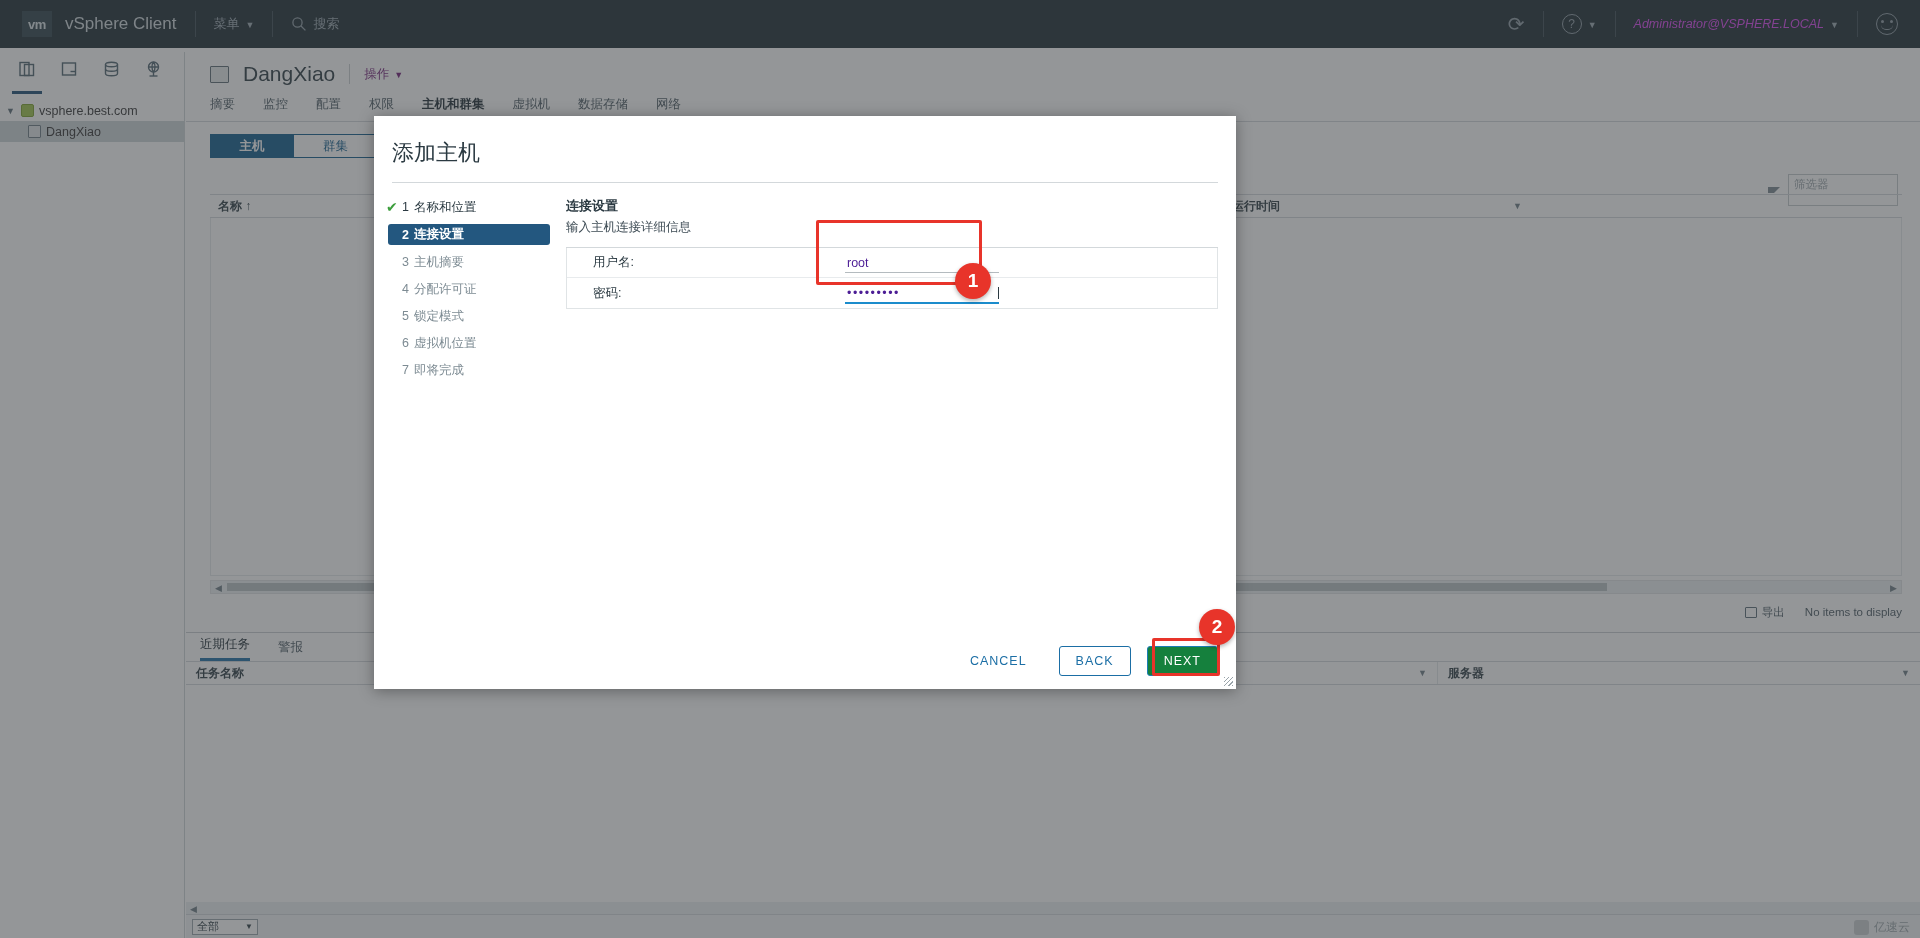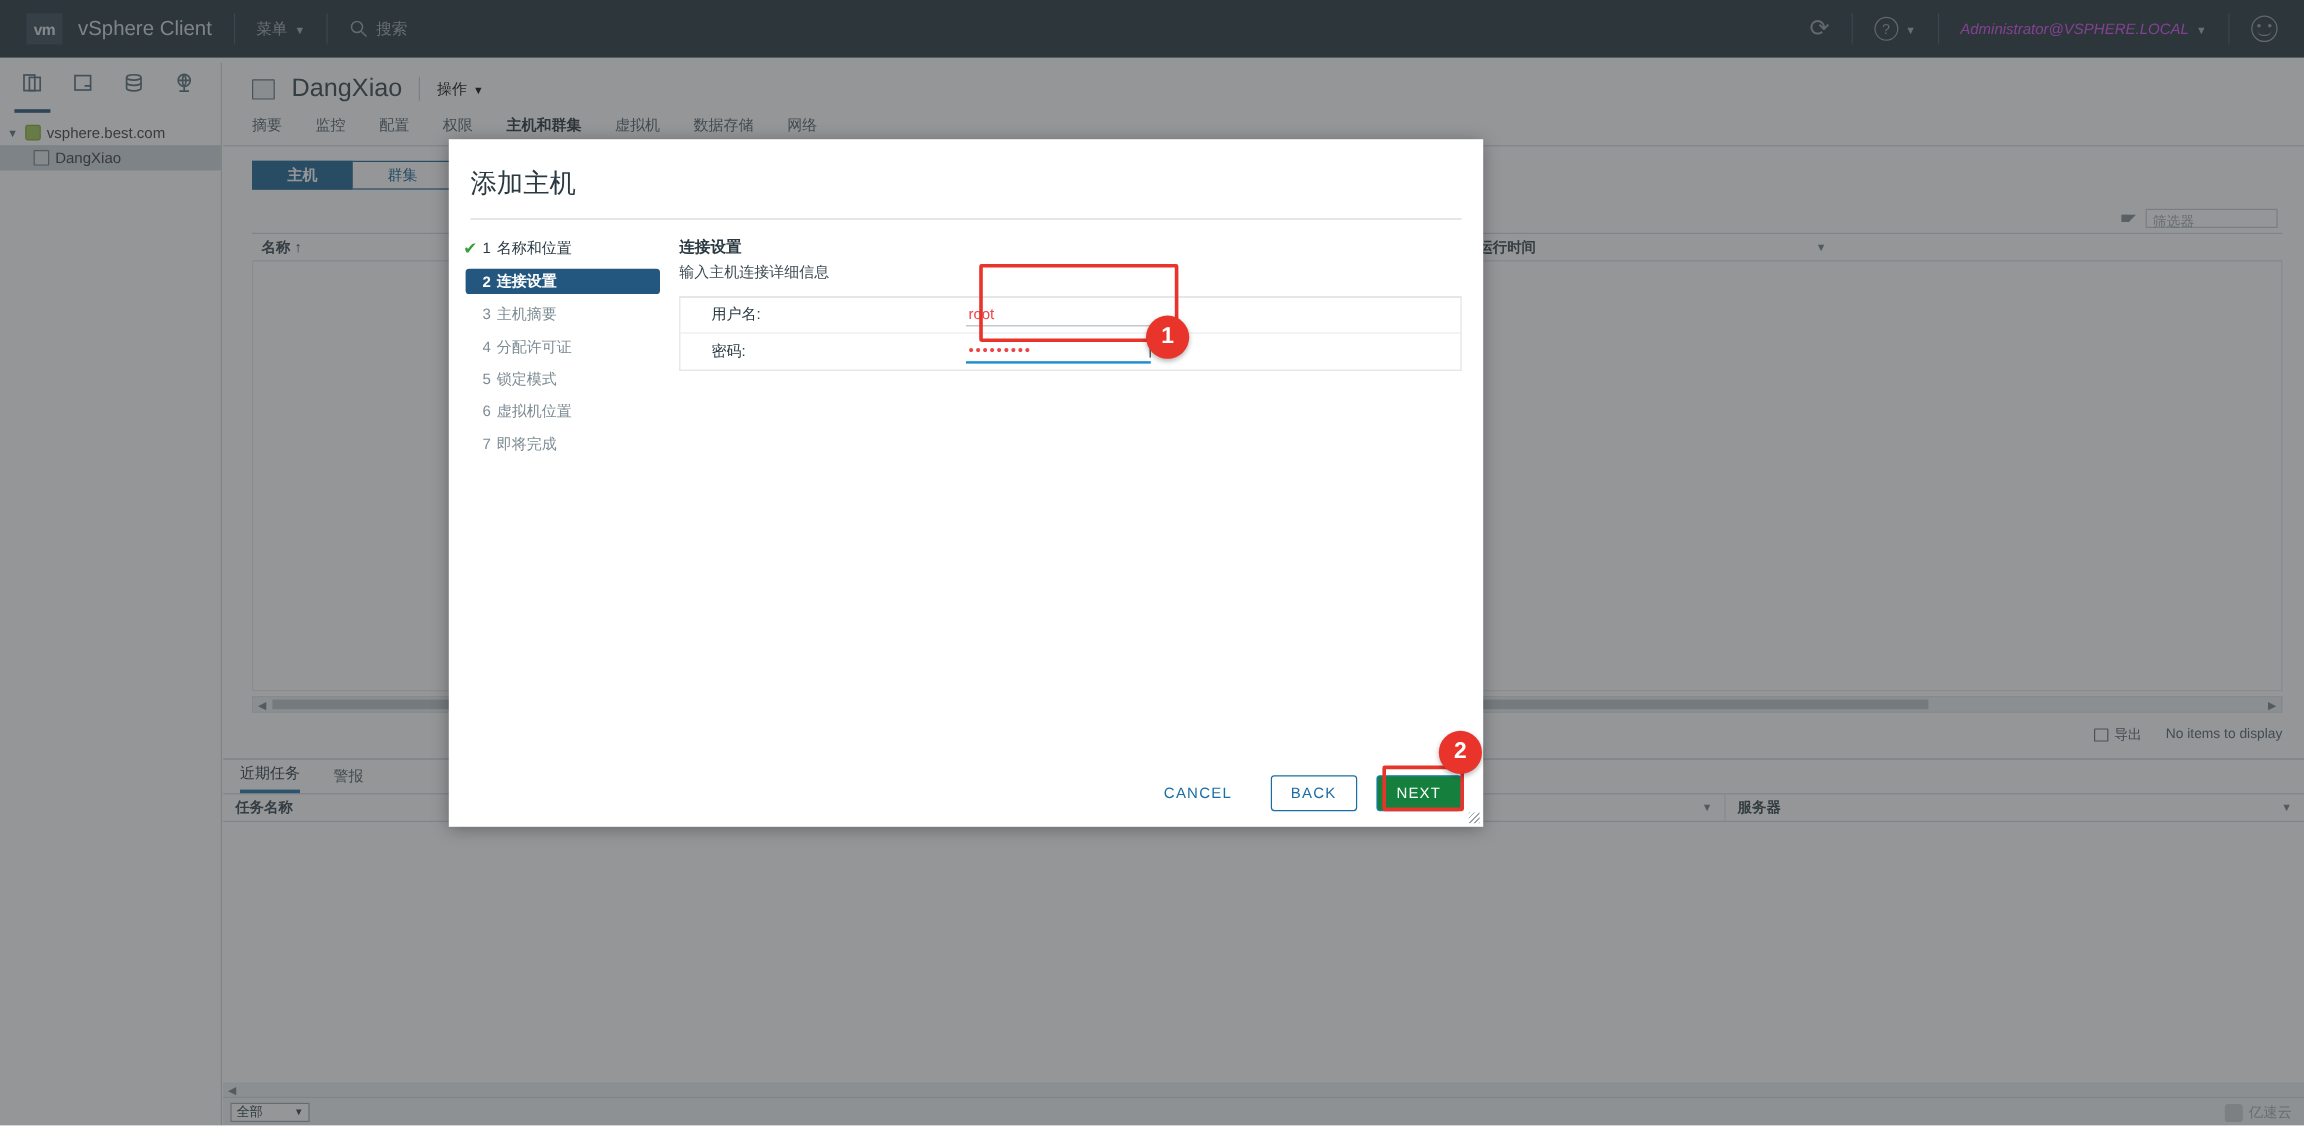--- a/index.html
+++ b/index.html
@@ -74,38 +74,38 @@
     width: 13px; height: 13px; border: 1.4px solid #6b7a84; background: #dfe4e7;
     position: relative; border-radius: 1px;
   }
 
   
   .content { position: absolute; top: 52px; left: 186px; right: 0; bottom: 0; background: #fff; }
   .page-head { height: 44px; display: flex; align-items: center; padding-left: 24px; gap: 14px; }
   .obj-ico { width: 19px; height: 17px; border: 1.5px solid #5b6a74; background: #e6eaec; border-radius: 1px; }
   .obj-title { font-size: 21px; color: #2b3a42; font-weight: 300; }
   .vline { width: 1px; height: 20px; background: #c9ced1; }
-  .actions-link { color: #000000; font-size: 12.5px; display: flex; align-items: center; gap: 5px; }
+  .actions-link { color: #701a75; font-size: 12.5px; display: flex; align-items: center; gap: 5px; }
   .tabrow { display: flex; gap: 28px; padding-left: 24px; height: 26px; align-items: flex-start;
             border-bottom: 1px solid #d3d8db; }
   .tabrow .tab { font-size: 12.5px; color: #4b5a63; padding-bottom: 7px; }
   .tabrow .tab.active { color: #1d2b33; font-weight: bold; }
 
   .subtabs { display: flex; margin: 12px 0 0 24px; }
   .subtab {
     width: 84px; height: 24px; display: flex; align-items: center; justify-content: center;
     font-size: 12.5px; border: 1px solid #0f5c8c;
   }
   .subtab.on { background: #0f5c8c; color: #fff; font-weight: bold; }
   .subtab.off { background: #fff; color: #0f5c8c; border-left: none; }
 
   .filterbar { position: absolute; right: 22px; top: 122px; display: flex; align-items: center; gap: 8px; }
   .funnel { width: 0; height: 0; border-left: 6px solid #5a6b75; border-right: 6px solid transparent;
             border-top: 6px solid #5a6b75; opacity: .8; }
-  .filter-box { width: 110px; height: 16px; border: 1px solid #c4cacd; font-size: 11.5px;
+  .filter-box { width: 110px; height: 32px; border: 1px solid #c4cacd; font-size: 11.5px;
                 color: #9aa4aa; padding: 2px 5px; background: #fff; }
 
   .grid-head {
     position: absolute; left: 24px; right: 18px; top: 142px; height: 24px;
     border-top: 1px solid #d3d8db; border-bottom: 1px solid #d3d8db;
     display: flex; align-items: center; font-size: 12px; color: #2b3a42; font-weight: bold;
   }
   .gh-cell { height: 24px; display: flex; align-items: center; justify-content: space-between;
              padding: 0 8px; border-right: 1px solid #e2e6e8; }
   .gh-cell .chev { font-size: 9px; color: #6d7c85; font-weight: normal; }
@@ -164,23 +164,23 @@
   .pane-title { font-size: 13px; color: #2b3a42; font-weight: bold; }
   .pane-sub { font-size: 12.5px; color: #3d4b54; margin-top: 4px; }
   .pane-hr { height: 1px; background: #d3d8db; margin: 11px 0 0 0; }
 
   .formtable { border: 1px solid #e0e4e6; border-top: none; }
   .frow { display: flex; height: 30px; align-items: center; border-bottom: 1px solid #e8ebed; }
   .frow:last-child { border-bottom: none; }
   .flabel { width: 238px; font-size: 12.5px; color: #2b3a42; padding-left: 26px; }
   .fval { flex: 1; position: relative; }
   .uline-input {
-    width: 154px; font-size: 12.5px; color: #ef4444;
+    width: 154px; font-size: 12.5px; color: #4c1d95;
     border: none; border-bottom: 1px solid #b4bbbf; background: transparent;
-    padding: 1px 2px 2px 2px; outline: none; font-family: "Liberation Sans", sans-serif;
+    padding: 1px 2px 2px 2px; outline: none; font-family: "Liberation Sans", sans-serif; margin-left: 40px;
   }
   .uline-input.focused { border-bottom: 2px solid #1b8ccc; }
   .caretbar { display: inline-block; width: 1px; height: 12px; background: #2b3a42;
               position: relative; top: 2px; margin-left: -1px; }
 
   .modal-foot { position: absolute; left: 0; right: 0; bottom: 0; height: 56px;
                 display: flex; align-items: center; justify-content: flex-end;
                 gap: 16px; padding-right: 18px; }
   .btn { height: 30px; min-width: 70px; font-size: 12.5px; letter-spacing: 1px;
          display: flex; align-items: center; justify-content: center; padding: 0 16px; }

